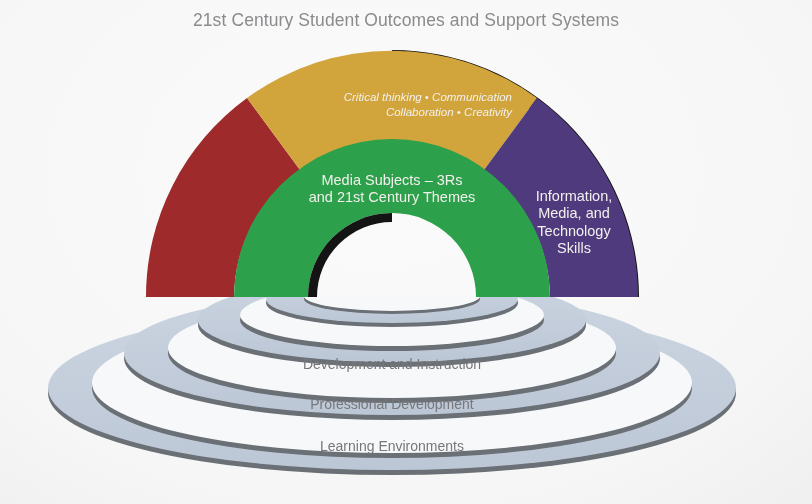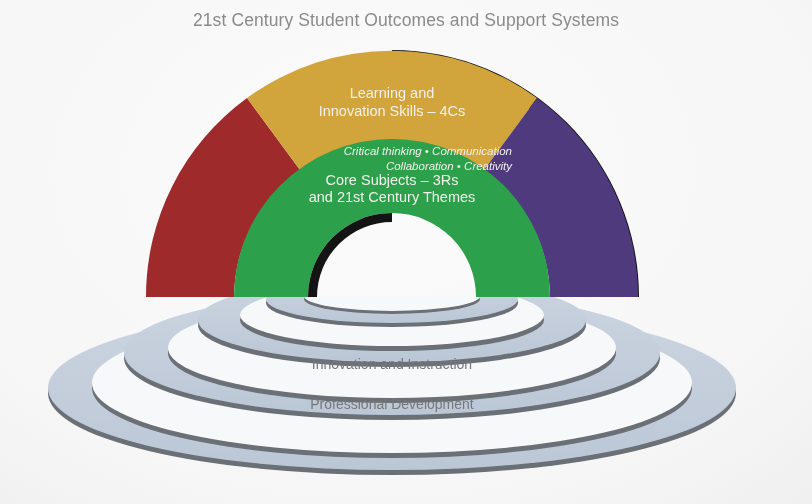--- a/index.html
+++ b/index.html
@@ -138,27 +138,30 @@
 
       <path d="M 537 98 A 246 246 0 0 1 638 297 L 550 297 A 158 158 0 0 0 484 170 Z" fill="#4f3a7e"></path>
 
       <path d="M 234 297 A 158 158 0 0 1 550 297 L 476 297 A 84 84 0 0 0 308 297 Z" fill="#2ca04a"></path>
 
       <path d="M 308 297 A 84 84 0 0 1 392 213 L 392 222 A 75 75 0 0 0 317 297 Z" fill="#141414"></path>
     </g>
   </svg>
 
   <div class="lbl" id="lbl-learning">
-    <div class="lbl-main">Learning and
-Innovation Skills – 4Cs</div>
     <div class="lbl-sub">Critical thinking • Communication
 Collaboration • Creativity</div>
   </div>
 
-  <div class="lbl lbl-main" id="lbl-core">Core Subjects – 3Rs
+  <div class="lbl lbl-main" id="lbl-core">Media Subjects – 3Rs
 and 21st Century Themes</div>
 
 
+  <div class="lbl lbl-main" id="lbl-info">Information,
+Media, and
+Technology
+Skills</div>
 
-  <div class="ring-lbl" id="lbl-curriculum">Innovation and Instruction</div>
+  <div class="ring-lbl" id="lbl-curriculum">Development and Instruction</div>
   <div class="ring-lbl" id="lbl-prof">Professional Development</div>
+  <div class="ring-lbl" id="lbl-learnenv">Learning Environments</div>
 
 </div>
 
 </body></html>

